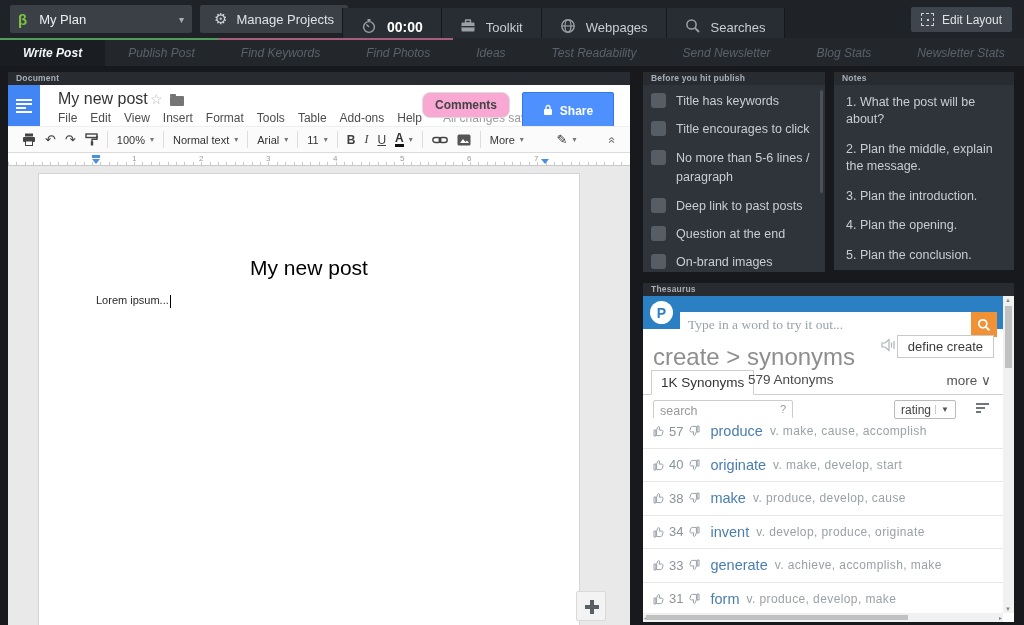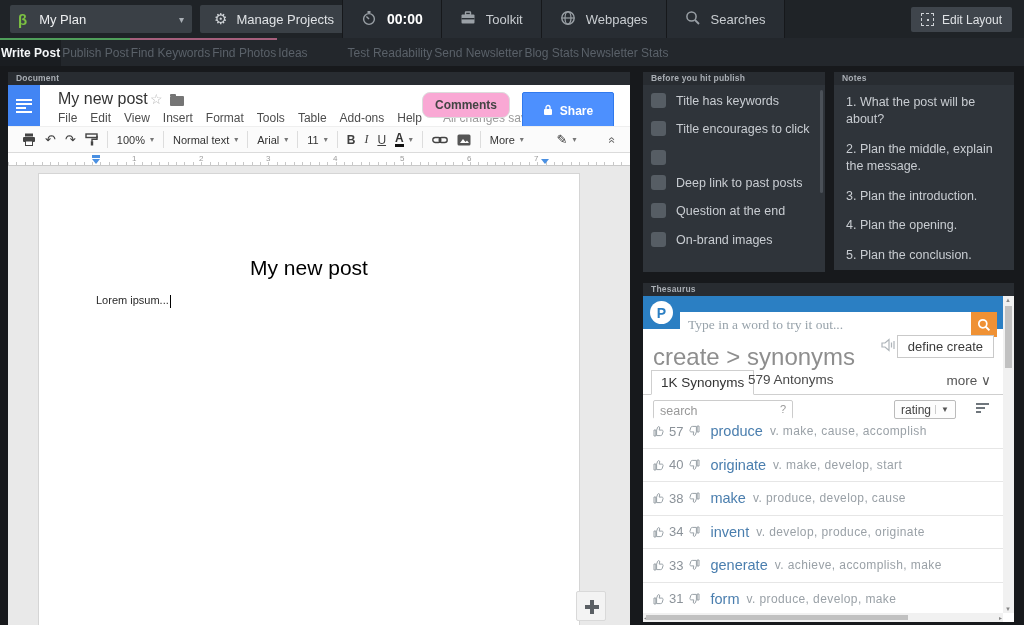--- a/index.html
+++ b/index.html
@@ -10,33 +10,33 @@
   .topbar { position:absolute; left:0; top:0; width:1024px; height:38px; background:#1f2327; }
   .blog-selector { position:absolute; left:10px; top:5px; width:182px; height:28px; background:#3a4046;
     border-radius:2px; display:flex; align-items:center; padding:0 8px; cursor:pointer; }
   .blog-logo { color:#7cc242; font-weight:bold; font-size:15px; margin-right:12px; }
   .blog-name { color:#eceef0; font-size:13px; flex:1; }
   .caret { color:#aab0b6; font-size:10px; }
   .tb-btn { position:absolute; top:5px; height:28px; background:#3a4046; border-radius:2px;
     display:flex; align-items:center; padding:0 14px; gap:9px; color:#dfe2e5; font-size:13px; cursor:pointer; }
   .manage-projects { left:200px; }
   .gear-glyph { font-size:15px; color:#cfd3d7; }
-  .mid-group { position:absolute; left:342px; top:0; height:38px; display:flex; background:#282d33; }
+  .mid-group { position:absolute; left:342px; top:8px; height:38px; display:flex; background:#282d33; }
   .mid-seg { display:flex; align-items:center; gap:10px; padding:0 18px; border-right:1px solid #16181b; color:#c9cdd1; font-size:13px; }
   .mid-seg:first-child { border-left:1px solid #16181b; }
   .timer-value { color:#ffffff; font-weight:bold; font-size:14px; }
   .edit-layout { position:absolute; right:12px; top:7px; height:25px; background:#3f454c; border-radius:2px;
     display:flex; align-items:center; gap:8px; padding:0 10px; color:#dfe2e5; font-size:12px; cursor:pointer; }
   .dashed-sq { width:13px; height:13px; border:1px dashed #cfd3d7; position:relative; }
   .dashed-sq::after { content:""; position:absolute; left:5px; top:5px; width:2px; height:2px; background:#cfd3d7; }
 
   
   .tabbar { position:absolute; left:0; top:38px; width:1024px; height:28px; background:#23272c; display:flex; }
-  .tab { height:28px; display:flex; align-items:center; padding:0 1px; font-size:12px; color:#5a6169;
-    border-top:2px solid transparent; cursor:pointer; white-space:nowrap; }
+  .tab { height:28px; display:flex; align-items:center; padding:0 23px; font-size:12px; color:#5a6169;
+    border-top:2px solid transparent; cursor:pointer; white-space:nowrap;font-style:italic; }
   .tab.active { color:#f4f6f8; font-weight:bold; background:#1a1d21; }
   .tab.acc-green { border-top-color:#4f9e5a; }
   .tab.acc-pink { border-top-color:#a55f7c; }
   .tab-spacer { width:38px; }
 
   
   .panel { position:absolute; background:#2f343a; }
   .panel-header { height:13px; background:#282c31; color:#a9aeb4; font-size:8.5px; font-weight:bold;
     line-height:13px; padding:0 8px; letter-spacing:.2px; }
 
@@ -356,20 +356,21 @@
     <div class="chk-item">
       <span class="chk-box"></span>
       <span class="chk-label">Title has keywords</span>
     </div>
     <div class="chk-item">
       <span class="chk-box"></span>
       <span class="chk-label">Title encourages to click</span>
     </div>
     <div class="chk-item">
       <span class="chk-box"></span>
+      <span class="chk-label">No more than 5-6 lines / paragraph</span>
     </div>
     <div class="chk-item">
       <span class="chk-box"></span>
       <span class="chk-label">Deep link to past posts</span>
     </div>
     <div class="chk-item">
       <span class="chk-box"></span>
       <span class="chk-label">Question at the end</span>
     </div>
     <div class="chk-item">

